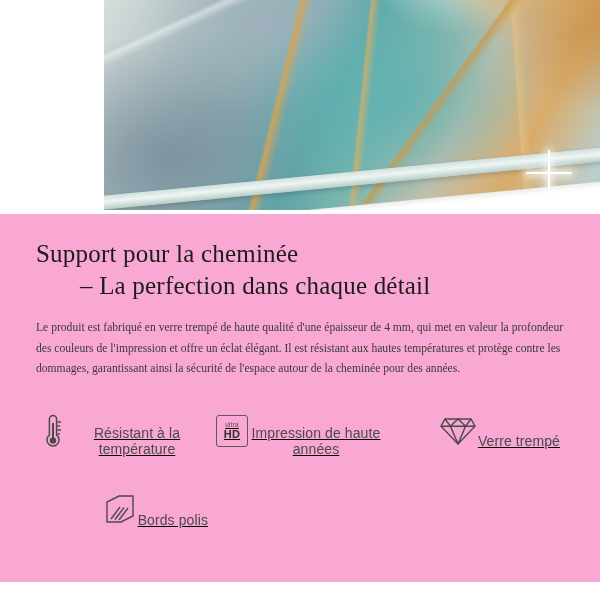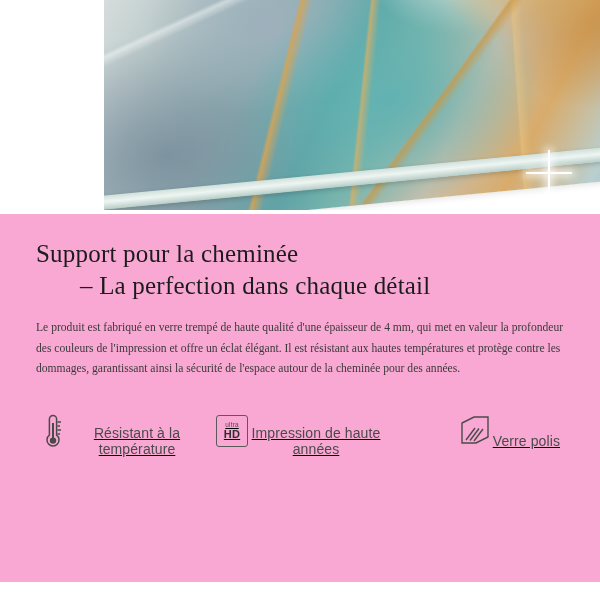--- a/index.html
+++ b/index.html
@@ -237,31 +237,43 @@
         <div class="feature-icon">
           <div class="ultrahd-box">
             <span class="ultrahd-top">ultra</span>
             <span class="ultrahd-bottom">HD</span>
           </div>
         </div>
         <div class="feature-label">Impression de haute années</div>
       </div>
 
 
+      <div class="feature">
+        <div class="feature-icon">
+          <svg width="40" height="34" viewBox="0 0 40 34" fill="none" stroke="#4a4a4a" stroke-width="1.4">
+            <path d="M7 5 H33 L37 12.2 L20 30 L3 12.2 Z"></path>
+            <path d="M3 12.2 H37"></path>
+            <path d="M7 5 L12.4 12.2 L20 30"></path>
+            <path d="M33 5 L27.6 12.2 L20 30"></path>
+            <path d="M12.4 12.2 L20 5 L27.6 12.2"></path>
+          </svg>
+        </div>
+        <div class="feature-label">Verre trempé</div>
+      </div>
 
       <div class="feature">
         <div class="feature-icon">
           <svg width="36" height="34" viewBox="0 0 36 34" fill="none" stroke="#4a4a4a" stroke-width="1.4">
             <path d="M5 29 V9 L17 3 H31 V23 L19 29 Z" stroke-width="1.4"></path>
             <line x1="9" y1="26" x2="18" y2="14"></line>
             <line x1="13" y1="26.5" x2="22" y2="14.5"></line>
             <line x1="17" y1="27" x2="26" y2="15"></line>
           </svg>
         </div>
-        <div class="feature-label">Verre polis</div>
+        <div class="feature-label">Bords polis</div>
       </div>
 
 
     </div>
   </div>
 
   <div class="footer-strip"></div>
 </div>
 
 </body></html>

